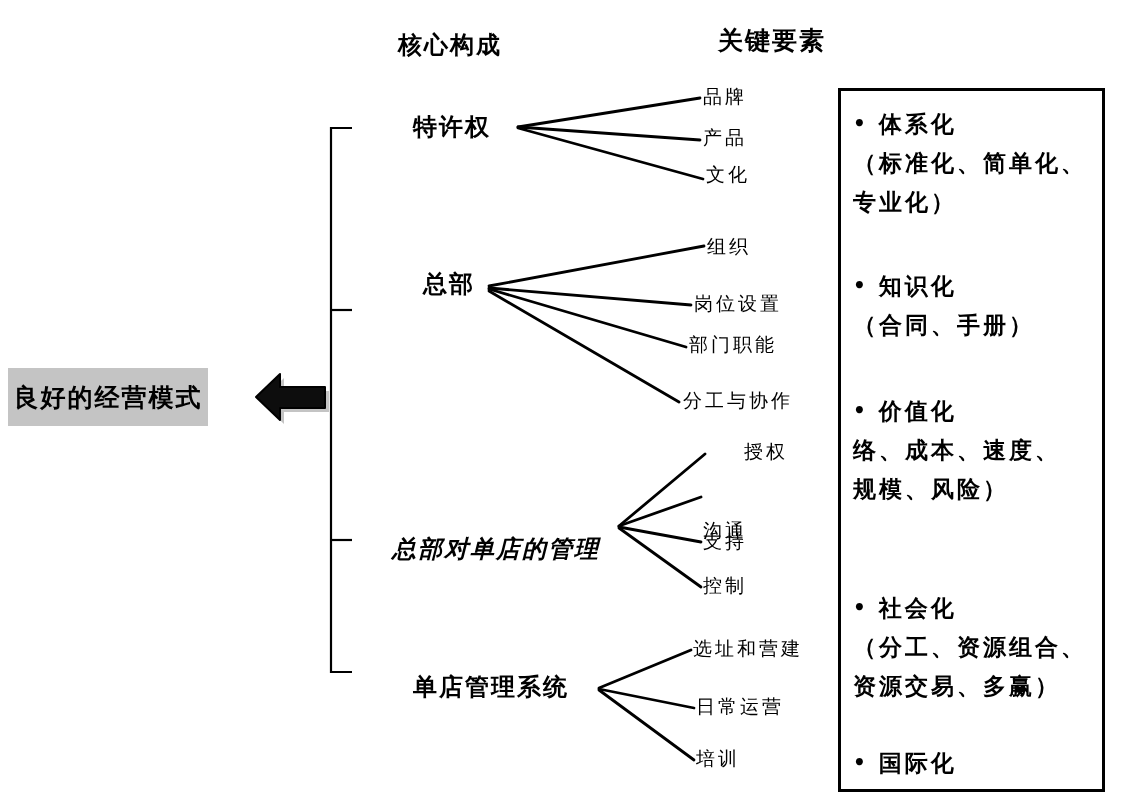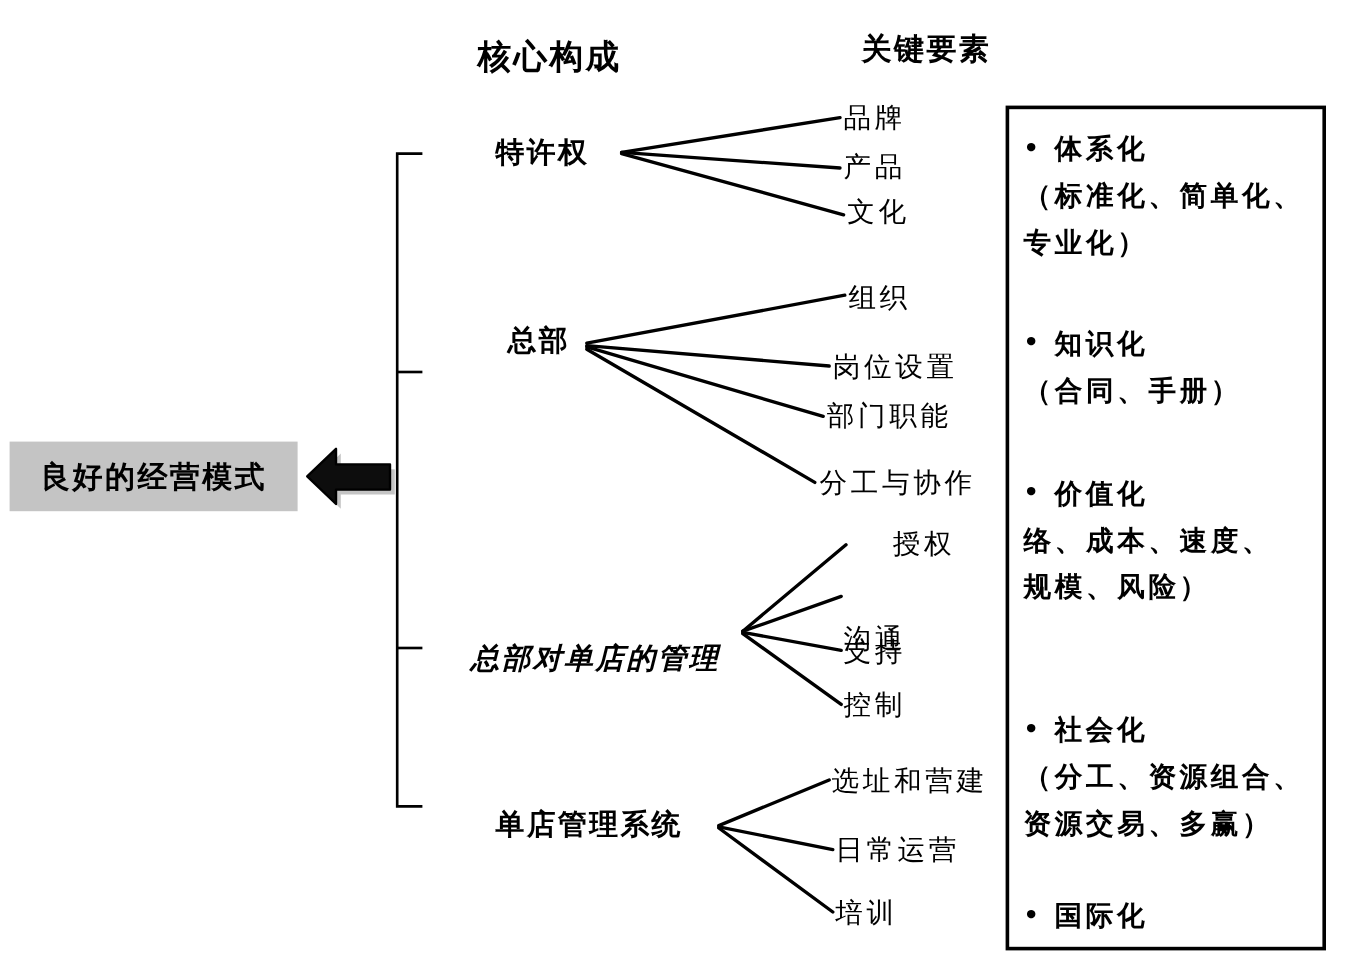--- a/index.html
+++ b/index.html
@@ -2,25 +2,25 @@
 <html><head>
 <meta charset="utf-8">
 <style>
   html,body{margin:0;padding:0;background:#ffffff;}
   .canvas{
     position:relative;width:1123px;height:810px;background:#ffffff;overflow:hidden;
     font-family:"DejaVu Serif","Liberation Serif",serif;color:#000;
   }
   svg.overlay{position:absolute;left:0;top:0;width:1123px;height:810px;}
   .lbl{position:absolute;white-space:nowrap;line-height:1.25;}
-  .hdr{font-weight:bold;font-size:28px;letter-spacing:2px;}
+  .hdr{font-weight:bold;font-size:24px;letter-spacing:2px;}
   .node{font-weight:bold;font-size:24px;letter-spacing:2px;}
-  .child{font-size:23px;letter-spacing:3px;}
+  .child{font-size:19px;letter-spacing:3px;}
   .result-box{
-    position:absolute;left:8px;top:368px;width:240px;height:58px;
+    position:absolute;left:8px;top:368px;width:200px;height:58px;
     background:#c4c4c4;display:flex;align-items:center;justify-content:center;
   }
   .result-box span{font-weight:bold;font-size:25px;letter-spacing:2px;}
   .key-box{
     position:absolute;left:838px;top:88px;width:267px;height:704px;
     border:3px solid #000;box-sizing:border-box;background:#fff;
   }
   .key-item{position:absolute;left:0;width:100%;}
   .key-line{font-weight:bold;font-size:23px;line-height:39px;letter-spacing:3px;padding-left:12px;white-space:nowrap;}
   .key-title{}

